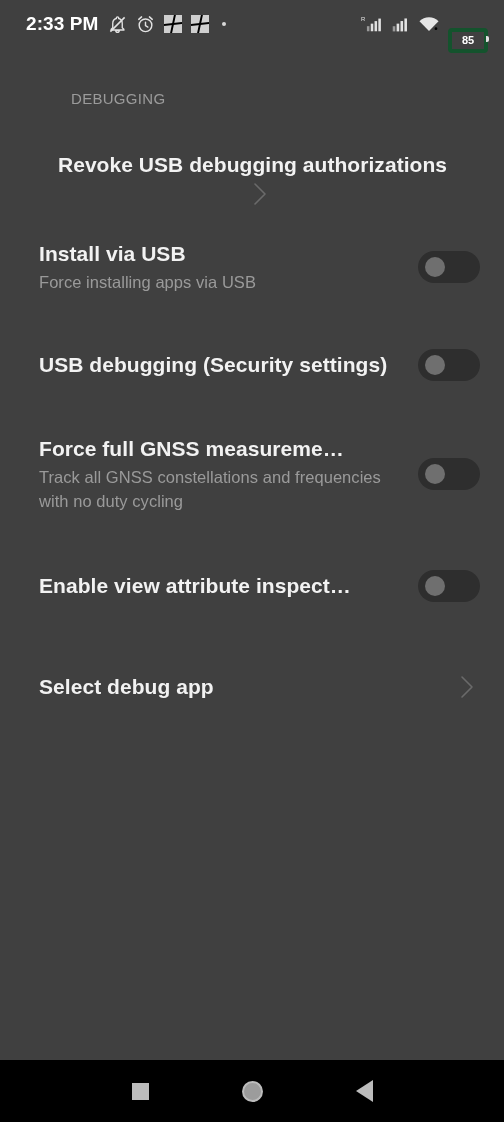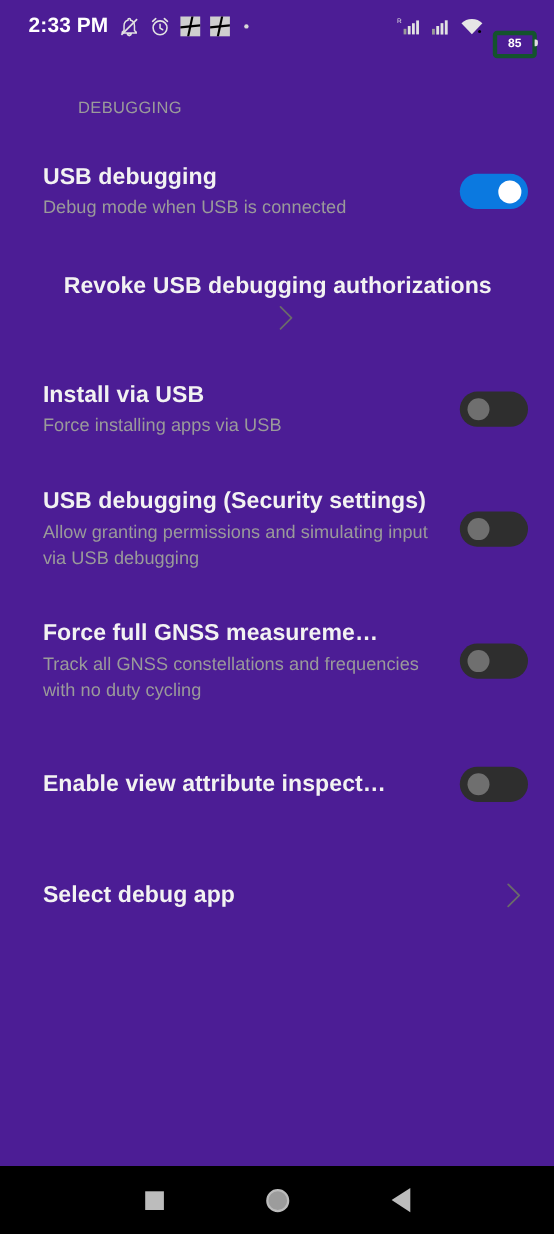--- a/index.html
+++ b/index.html
@@ -12,21 +12,21 @@
     height: 1122px;
     overflow: hidden;
     font-family: "Liberation Sans", sans-serif;
     color: #ffffff;
     -webkit-font-smoothing: antialiased;
   }
   .phone {
     position: relative;
     width: 504px;
     height: 1122px;
-    background: #4c1d95;
+    background: #404040;
     display: flex;
     flex-direction: column;
   }
 
   
   .statusbar {
     height: 48px;
     flex: 0 0 48px;
     display: flex;
     align-items: center;
@@ -167,21 +167,21 @@
     font-size: 16.5px;
     color: #9a9a9a;
     line-height: 1.42;
     margin-top: 3px;
     letter-spacing: 0.05px;
   }
 
   
   .row.r-usbdebug      { margin-top: 39px; }
   .row.r-revoke        { margin-top: 44px; flex-direction: column; }
-  .row.r-install       { margin-top: 42px; }
+  .row.r-install       { margin-top: 32px; }
   .row.r-usbsec        { margin-top: 42px; }
   .row.r-mock          { margin-top: 45px; }
   .row.r-gnss          { margin-top: 42px; }
   .row.r-viewattr      { margin-top: 45px; }
   .row.r-debugapp      { margin-top: 45px; }
 
   
   .switch {
     flex: 0 0 auto;
     width: 62px;
@@ -312,29 +312,20 @@
         <span>85</span>
       </span>
     </div>
   </div>
 
 
   <div class="content">
 
     <div class="section-label">DEBUGGING</div>
 
-    <div class="row r-usbdebug">
-      <div class="row-texts">
-        <div class="row-title">USB debugging</div>
-        <div class="row-sub">Debug mode when USB is connected</div>
-      </div>
-      <div class="switch on">
-        <span class="knob"></span>
-      </div>
-    </div>
 
     <div class="row r-revoke">
       <div class="row-texts">
         <div class="row-title">Revoke USB debugging authorizations</div>
       </div>
       <div class="chevron">
         <svg width="16" height="26" viewBox="0 0 16 26">
           <polyline points="3,3 13,13 3,23" fill="none" stroke="#6a6a6a" stroke-width="1.6" stroke-linecap="round" stroke-linejoin="round"></polyline>
         </svg>
       </div>
@@ -346,21 +337,20 @@
         <div class="row-sub">Force installing apps via USB</div>
       </div>
       <div class="switch">
         <span class="knob"></span>
       </div>
     </div>
 
     <div class="row r-usbsec">
       <div class="row-texts">
         <div class="row-title">USB debugging (Security settings)</div>
-        <div class="row-sub">Allow granting permissions and simulating input via USB debugging</div>
       </div>
       <div class="switch">
         <span class="knob"></span>
       </div>
     </div>
 
 
     <div class="row r-gnss">
       <div class="row-texts">
         <div class="row-title clip">Force full GNSS measureme…</div>

